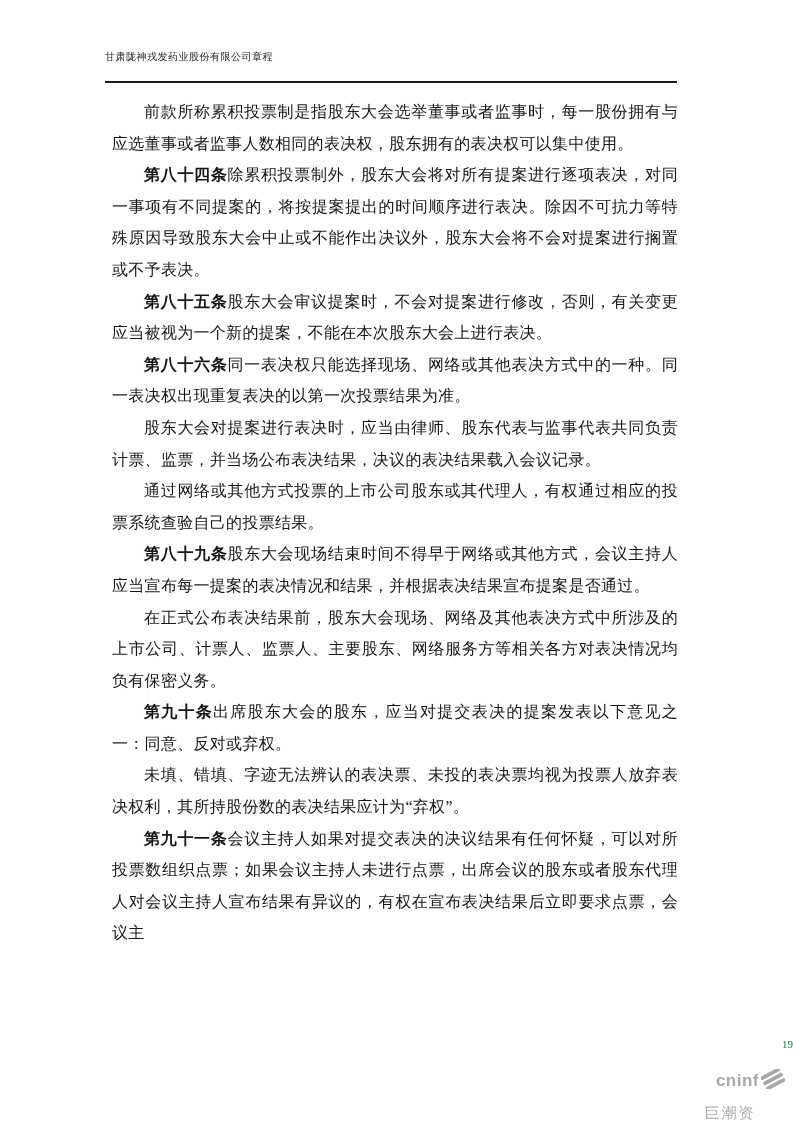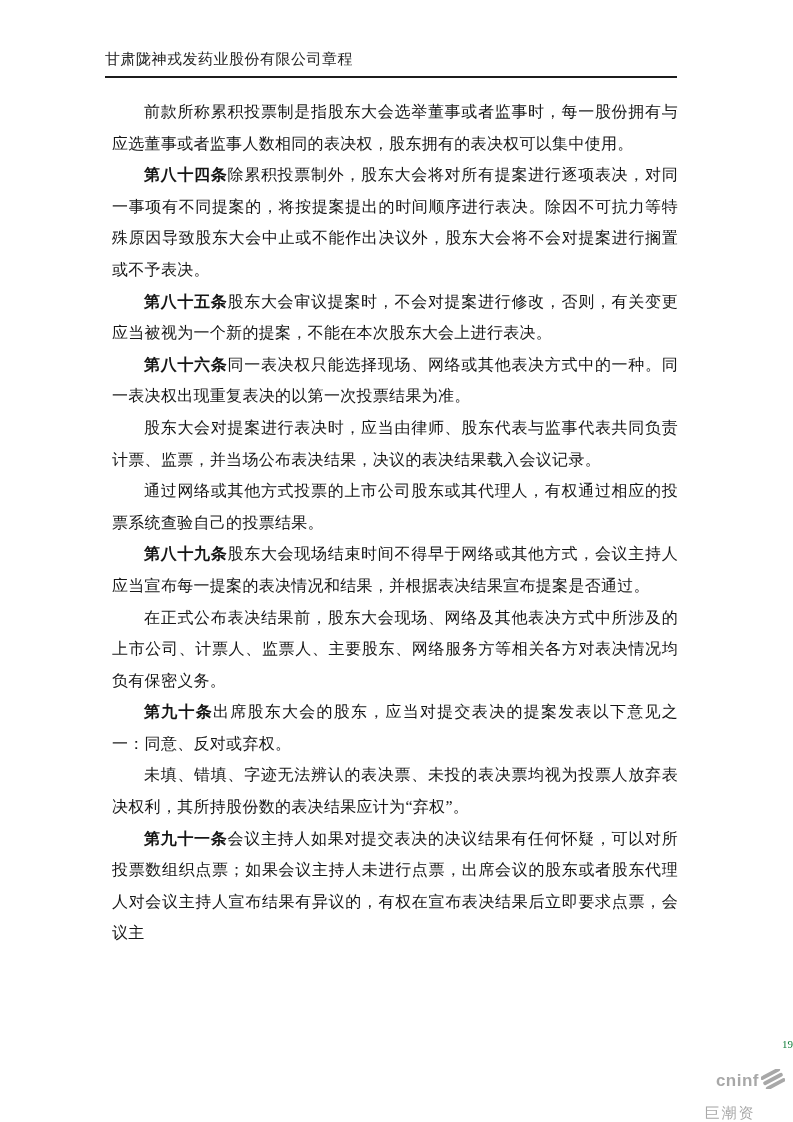--- a/index.html
+++ b/index.html
@@ -10,24 +10,24 @@
     background: #ffffff;
     overflow: hidden;
     font-family: "Liberation Serif", "DejaVu Serif", serif;
     color: #1a1a1a;
   }
   .header {
     position: absolute;
     top: 50px;
     left: 105px;
     width: 572px;
-    font-size: 15px;
+    font-size: 10px;
     letter-spacing: 0.5px;
     color: #222222;
-    padding-bottom: 7px;
+    padding-bottom: 17px;
     border-bottom: 2px solid #1c1c1c;
   }
   .body-text {
     position: absolute;
     top: 96px;
     left: 112px;
     width: 566px;
     font-size: 16px;
     line-height: 31.6px;
     text-align: justify;

